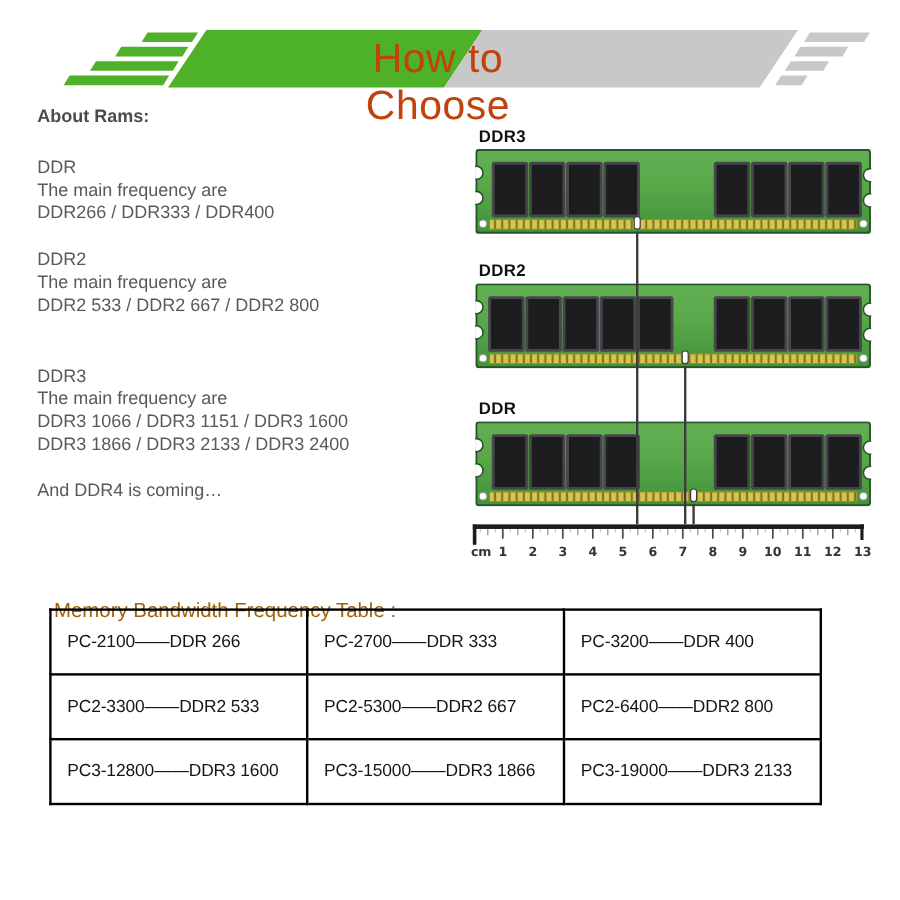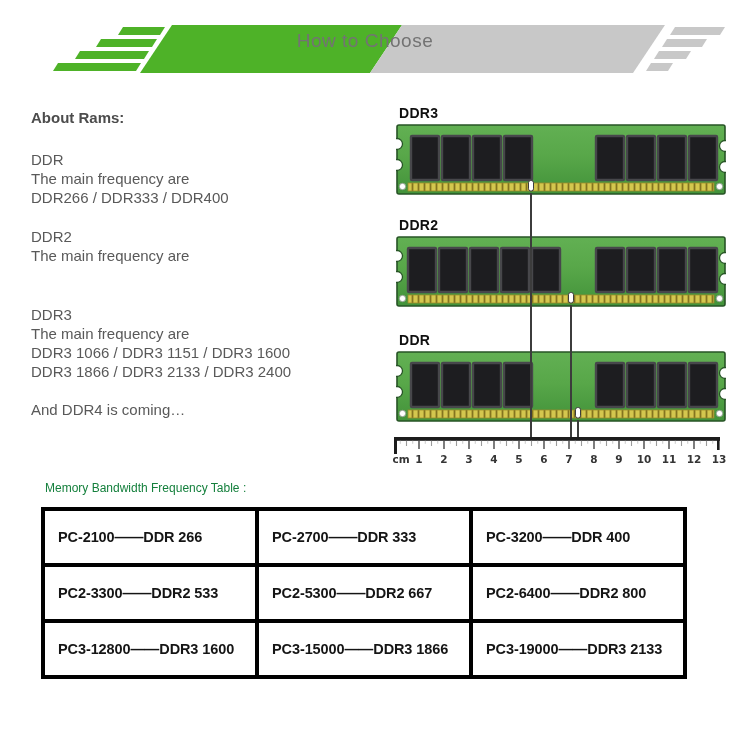--- a/index.html
+++ b/index.html
@@ -2,43 +2,43 @@
 <html><head>
 <meta charset="utf-8">
 <style>
   html,body{margin:0;padding:0;background:#ffffff;}
   #page{position:relative;width:750px;height:750px;background:#ffffff;overflow:hidden;
         font-family:"Liberation Sans",sans-serif;}
   .abs{position:absolute;}
 
   
   #banner-title{left:250px;top:30px;width:230px;text-align:center;
-    font-size:19px;font-weight:400;color:#737373;letter-spacing:.5px;}
-
-  
-  #about{left:31px;top:108px;width:350px;font-size:15px;line-height:19px;color:#595959;}
+    font-size:34px;font-weight:400;color:#c2410c;letter-spacing:.5px;}
+
+  
+  #about{left:31px;top:88px;width:350px;font-size:15px;line-height:19px;color:#595959;}
   #about .heading{font-weight:700;color:#4c4c4c;margin:0 0 23px 0;font-size:15px;}
   .sec{margin:0;}
   .sec p{margin:0;}
   #sec-ddr{margin-bottom:20px;}
   #sec-ddr2{margin-bottom:40px;}
   #sec-ddr3{margin-bottom:19px;}
 
   
   .mod-label{left:399px;font-size:14px;font-weight:700;color:#101010;letter-spacing:.3px;}
 
   
   .notch-line{width:1.6px;background:#3c3c3c;z-index:6;}
 
   
-  #table-heading{left:45px;top:481px;font-size:12px;color:#15803d;}
+  #table-heading{left:45px;top:499px;font-size:17px;color:#a16207;}
   #freq-table{left:41px;top:507px;}
   #freq-table table{border-collapse:collapse;table-layout:fixed;width:642px;}
-  #freq-table td{border:4px solid #000000;height:52px;vertical-align:middle;
-    padding:0 0 0 13px;font-size:14.5px;font-weight:700;color:#151515;
+  #freq-table td{border:2px solid #000000;height:52px;vertical-align:middle;
+    padding:0 0 0 13px;font-size:14.5px;font-weight:400;color:#151515;
     letter-spacing:-0.1px;white-space:nowrap;overflow:hidden;}
   #freq-table col{width:214px;}
 
   svg{display:block;}
 </style>
 </head>
 <body>
 
 <div id="page">
 
@@ -83,20 +83,21 @@
 
     <div class="sec" id="sec-ddr">
       <p>DDR</p>
       <p>The main frequency are</p>
       <p>DDR266 / DDR333 / DDR400</p>
     </div>
 
     <div class="sec" id="sec-ddr2">
       <p>DDR2</p>
       <p>The main frequency are</p>
+      <p>DDR2 533 / DDR2 667 / DDR2 800</p>
     </div>
 
     <div class="sec" id="sec-ddr3">
       <p>DDR3</p>
       <p>The main frequency are</p>
       <p>DDR3 1066 / DDR3 1151 / DDR3 1600</p>
       <p>DDR3 1866 / DDR3 2133 / DDR3 2400</p>
     </div>
 
     <p style="margin:0">And DDR4 is coming…</p>

